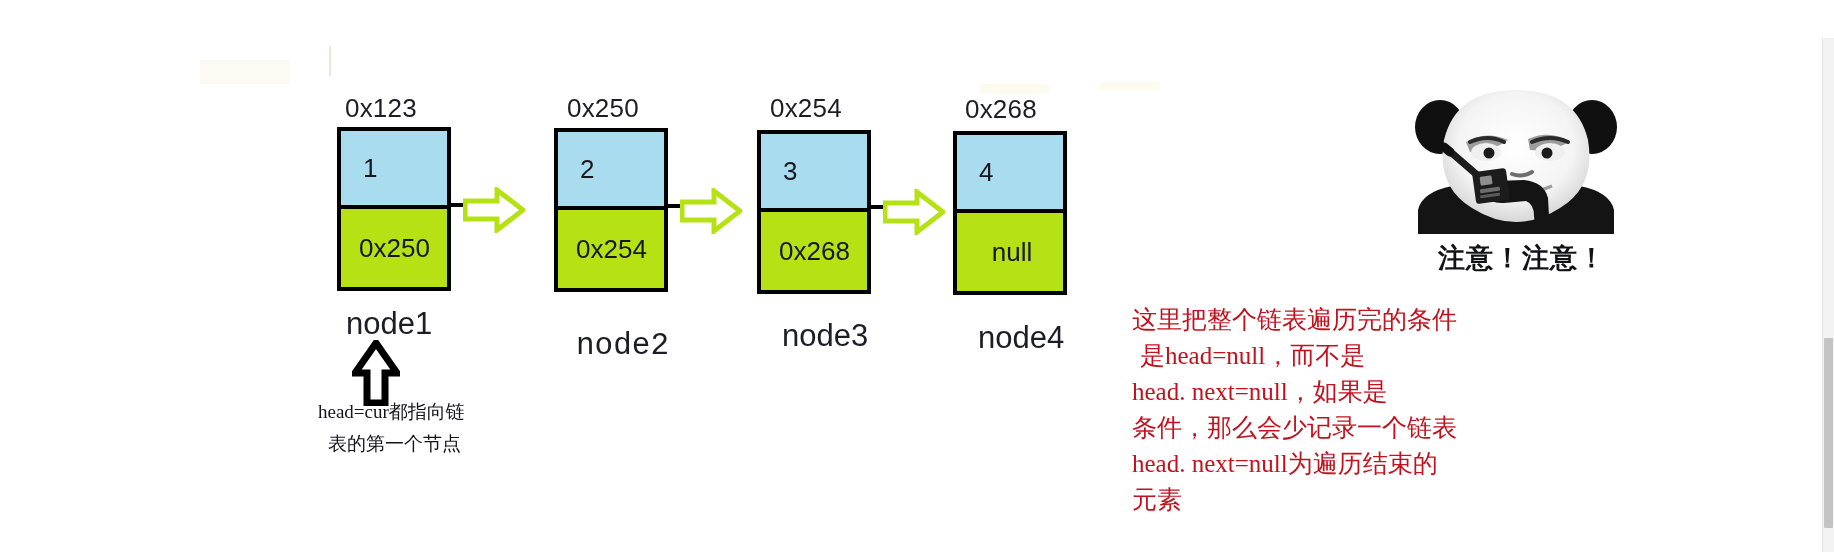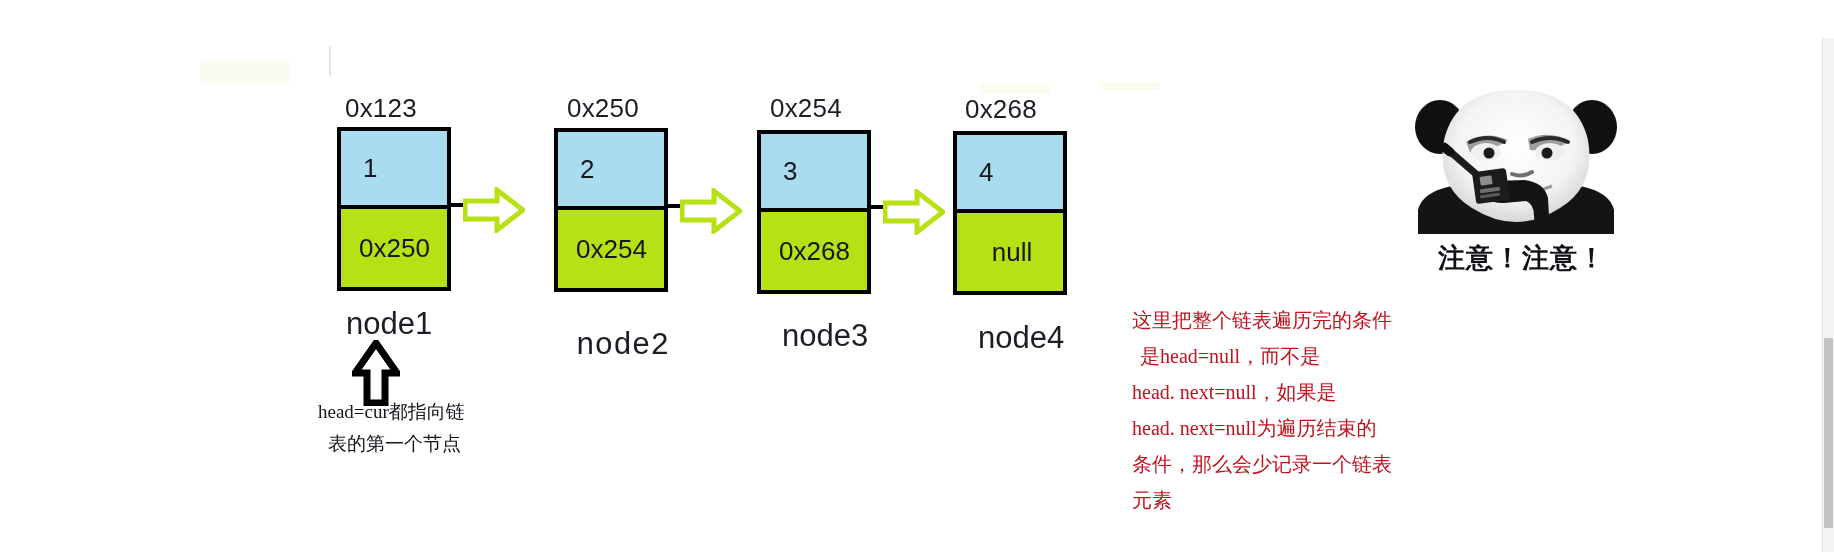--- a/index.html
+++ b/index.html
@@ -162,21 +162,21 @@
     letter-spacing: 1px;
     color: #111118;
   }
 
   
   .note {
     position: absolute;
     left: 1132px; top: 264px;
     width: 400px;
     font-family: "Liberation Serif", serif;
-    font-size: 20px;
+    font-size: 25px;
     line-height: 36px;
     color: #c1121f;
     white-space: nowrap;
   }
   .note .nl { display: block; }
   .note .indent { padding-left: 8px; }
 
   
   .watermark {
     position: absolute;
@@ -298,22 +298,22 @@
       <path d="M50,70 L44,65" stroke="#101010" stroke-width="9" stroke-linecap="round"></path>
     </svg>
   </div>
 
   <div class="meme-title">注意！注意！</div>
 
   <div class="note">
     <span class="nl">这里把整个链表遍历完的条件</span>
     <span class="nl indent">是head=null，而不是</span>
     <span class="nl">head. next=null，如果是</span>
+    <span class="nl">条件，那么会少记录一个链表</span>
     <span class="nl">head. next=null为遍历结束的</span>
-    <span class="nl">条件，那么会少记录一个链表</span>
     <span class="nl">元素</span>
   </div>
 
   <div class="watermark">https://blog.csdn.net/weixin_47792933</div>
 
   <div class="scrollbar-track">
     <div class="scrollbar-thumb"></div>
   </div>
 
 </div>

